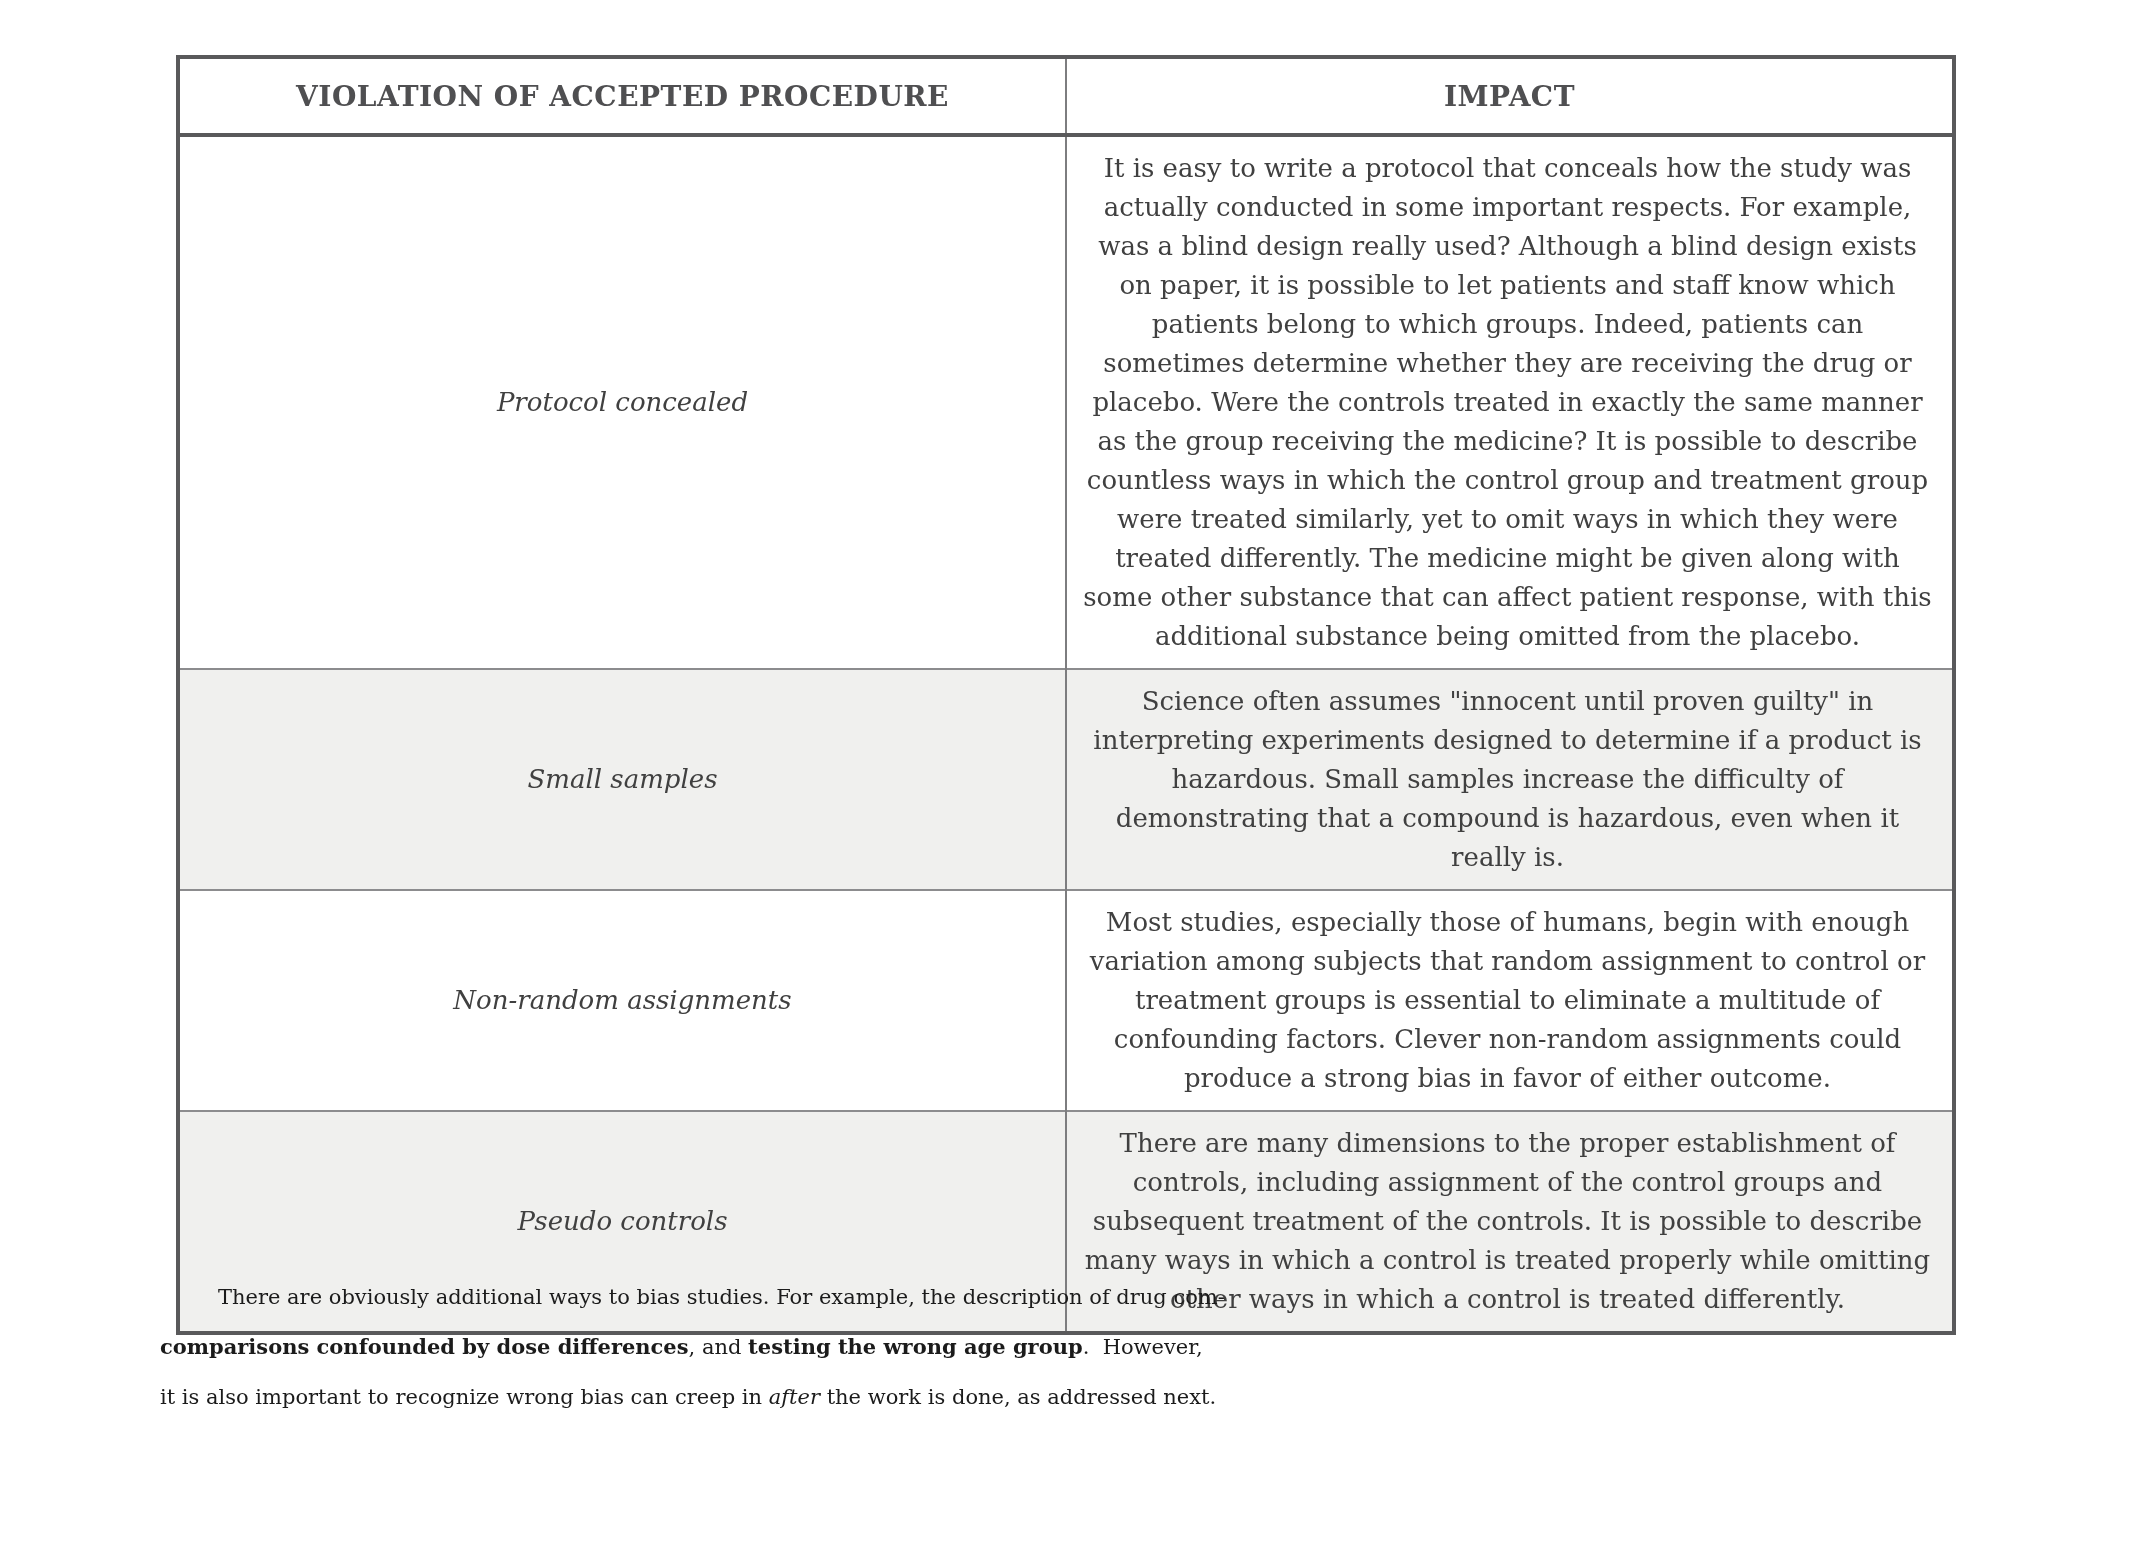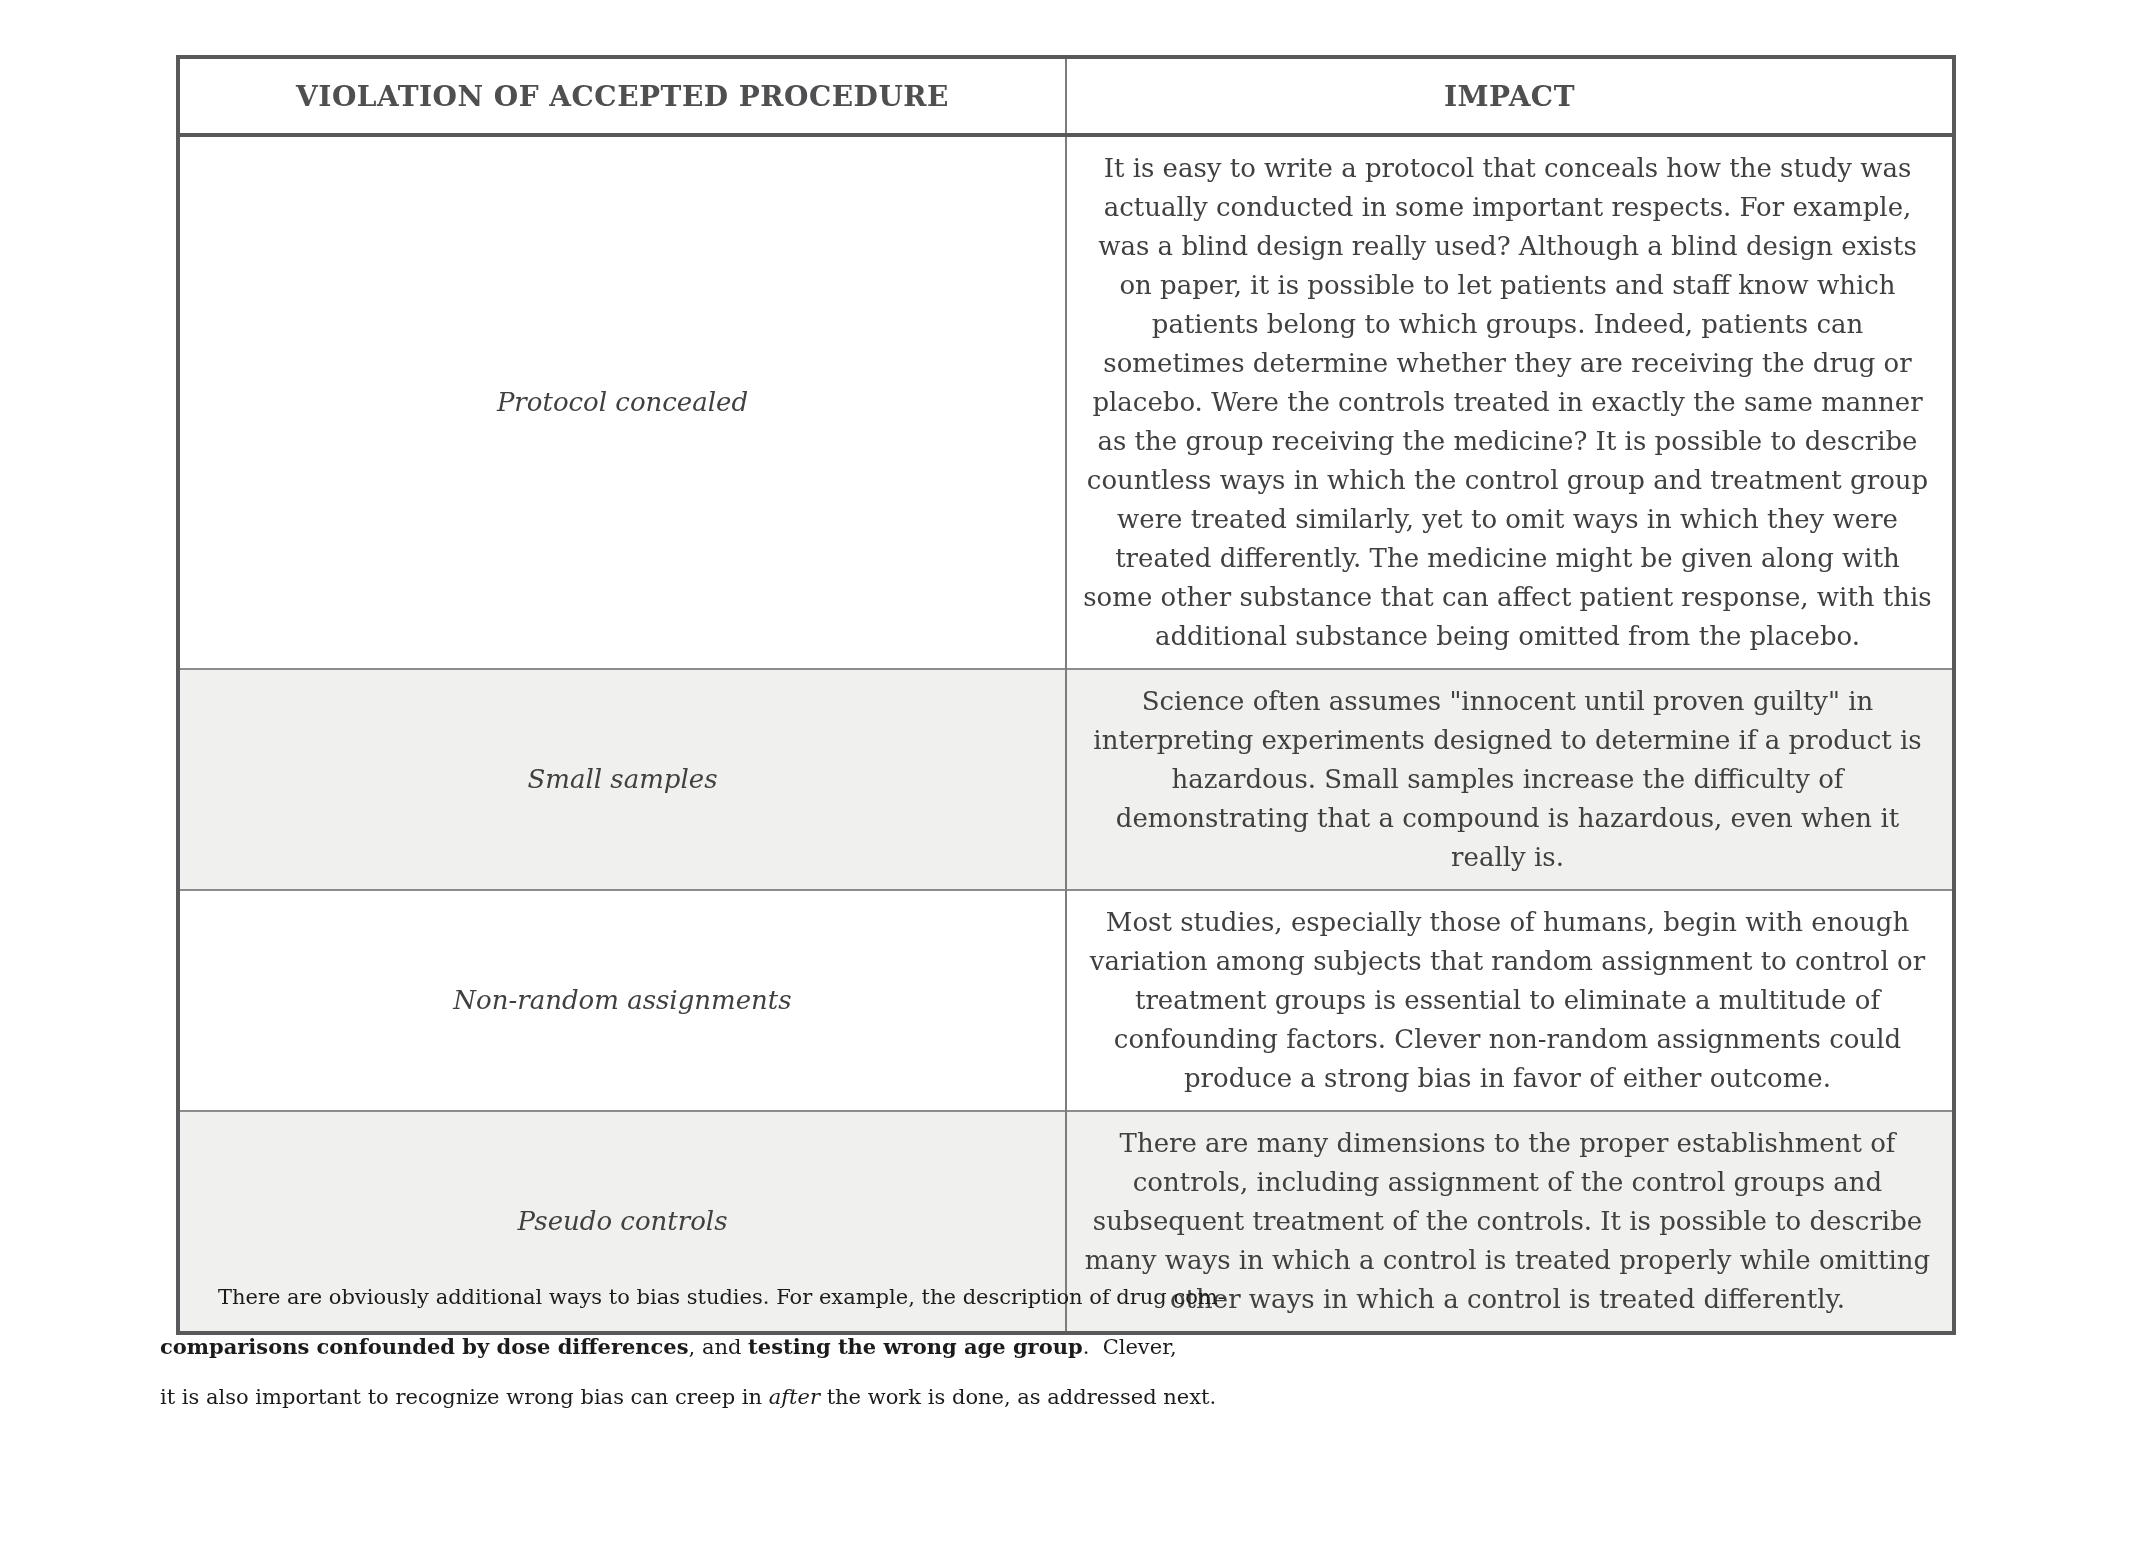--- a/index.html
+++ b/index.html
@@ -119,17 +119,17 @@
         </tr>
         <tr>
           <td class="cell-violation">Pseudo controls</td>
           <td class="cell-impact">There are many dimensions to the proper establishment of controls, including assignment of the control groups and subsequent treatment of the controls. It is possible to describe many ways in which a control is treated properly while omitting other ways in which a control is treated differently.</td>
         </tr>
       </tbody>
   </table>
 
   <div class="body-paragraph">
       <div class="para-line indent"><span>There are obviously additional ways to bias studies. For example, the description of drug com-</span></div>
-      <div class="para-line"><span class="b">comparisons confounded by dose differences</span><span>, and </span><span class="b">testing the wrong age group</span><span>.  Clever,</span></div>
+      <div class="para-line"><span class="b">comparisons confounded by dose differences</span><span>, and </span><span class="b">testing the wrong age group</span><span>.  However,</span></div>
       <div class="para-line"><span>it is also important to recognize wrong bias can creep in </span><span class="i">after</span><span> the work is done, as addressed next.</span></div>
     </div>
 
 </div>
 
 </body></html>

